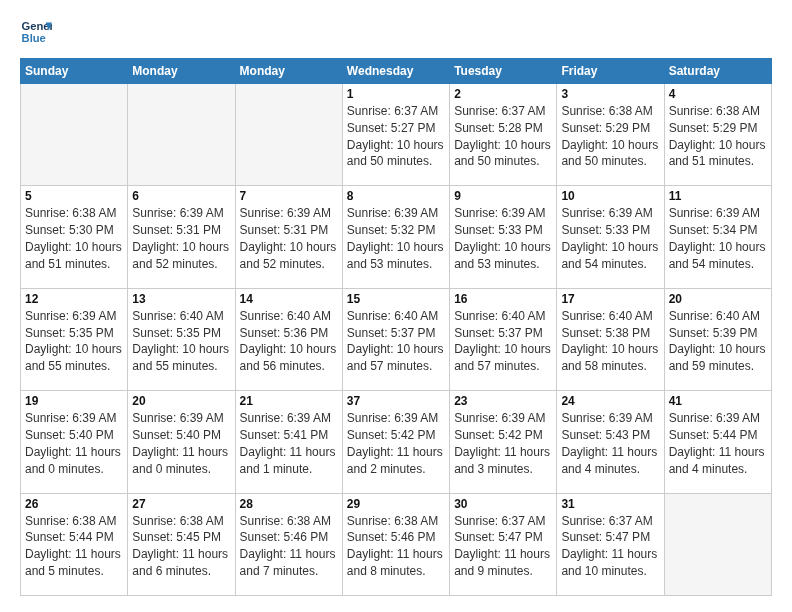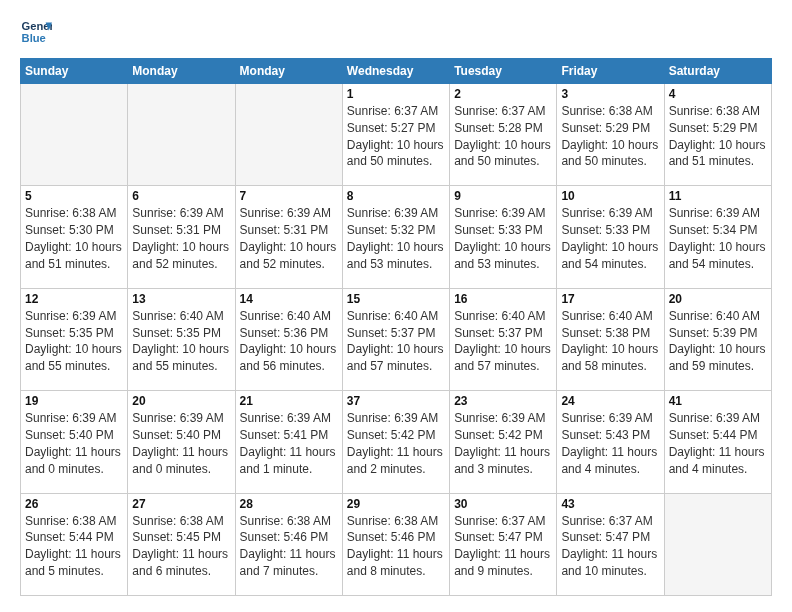--- a/index.html
+++ b/index.html
@@ -243,20 +243,20 @@
           </td>
           <td>
             <div class="day-num">29</div>
             <div class="day-info">Sunrise: 6:38 AM<br>Sunset: 5:46 PM<br>Daylight: 11 hours<br>and 8 minutes.</div>
           </td>
           <td>
             <div class="day-num">30</div>
             <div class="day-info">Sunrise: 6:37 AM<br>Sunset: 5:47 PM<br>Daylight: 11 hours<br>and 9 minutes.</div>
           </td>
           <td>
-            <div class="day-num">43</div>
+            <div class="day-num">31</div>
             <div class="day-info">Sunrise: 6:37 AM<br>Sunset: 5:47 PM<br>Daylight: 11 hours<br>and 10 minutes.</div>
           </td>
           <td class="empty"></td>
         </tr>
       </tbody>
   </table>
 </div>
 
 </body></html>

